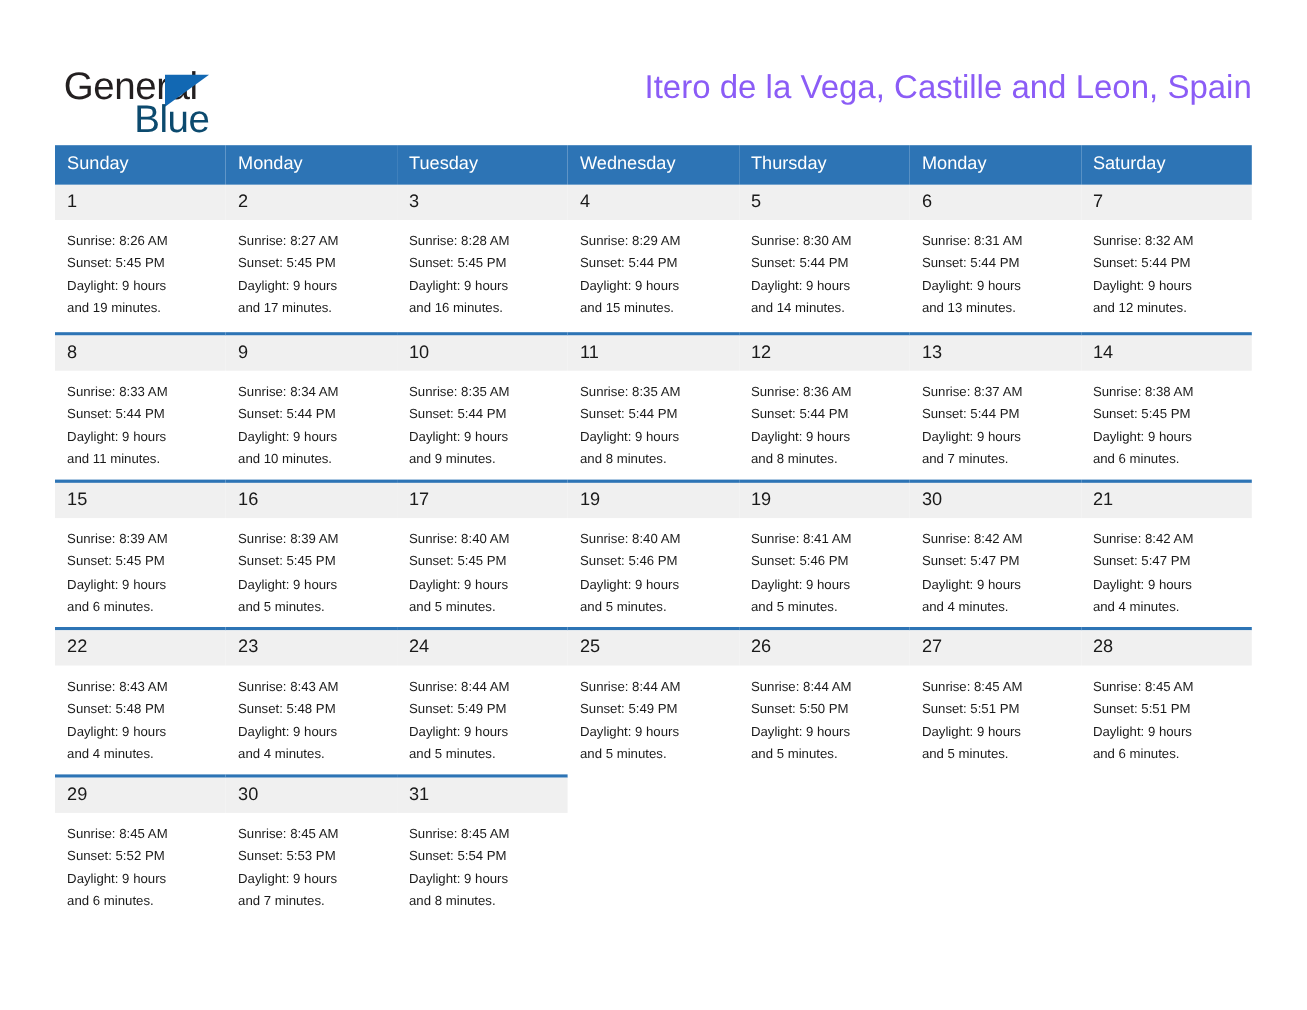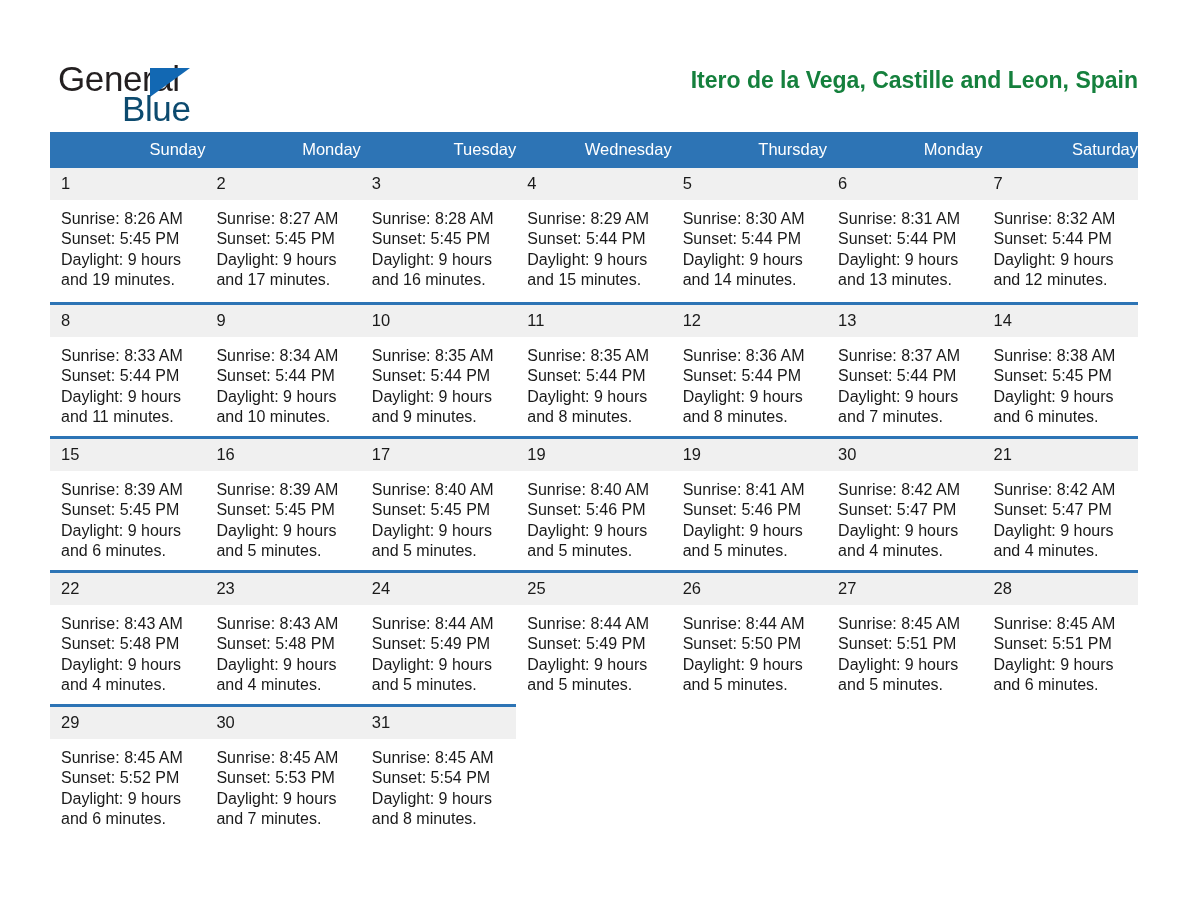--- a/index.html
+++ b/index.html
@@ -69,43 +69,43 @@
     flex: none;
   }
   .month-title {
     font-size: 44px;
     font-weight: normal;
     line-height: 52px;
     color: #000000;
     white-space: nowrap;
   }
   .location-title {
-    font-size: 23px;
-    font-weight: bold;
+    font-size: 30px;
+    font-weight: normal;
     line-height: 30px;
     margin-top: 7px;
-    color: #15803d;
+    color: #8b5cf6;
     white-space: nowrap;
   }
 
   
   .calendar {
     width: 1088px;
     border-collapse: collapse;
     table-layout: fixed;
     margin-top: 14px;
   }
   .calendar col { width: 155.43px; }
 
   thead th {
     background: #2d74b5;
     color: #ffffff;
     font-weight: normal;
     font-size: 16.5px;
-    text-align: right;
+    text-align: left;
     padding: 8px 0 9px 11px;
     height: 34px;
     box-sizing: border-box;
     vertical-align: middle;
   }
 
   tbody tr.week-row > td {
     vertical-align: top;
     padding: 0;
     height: 134px;
@@ -126,21 +126,21 @@
 
   .daynum {
     background: #f0f0f0;
     font-size: 16.5px;
     line-height: 19px;
     padding: 6px 0 7px 11px;
     color: #1a1a1a;
   }
   .details {
     padding: 9px 8px 0 11px;
-    font-size: 16px;
+    font-size: 12px;
     line-height: 20.3px;
     color: #1a1a1a;
   }
   .details div { white-space: nowrap; }
 </style>
 </head>
 <body>
 
 <div class="page">
 

